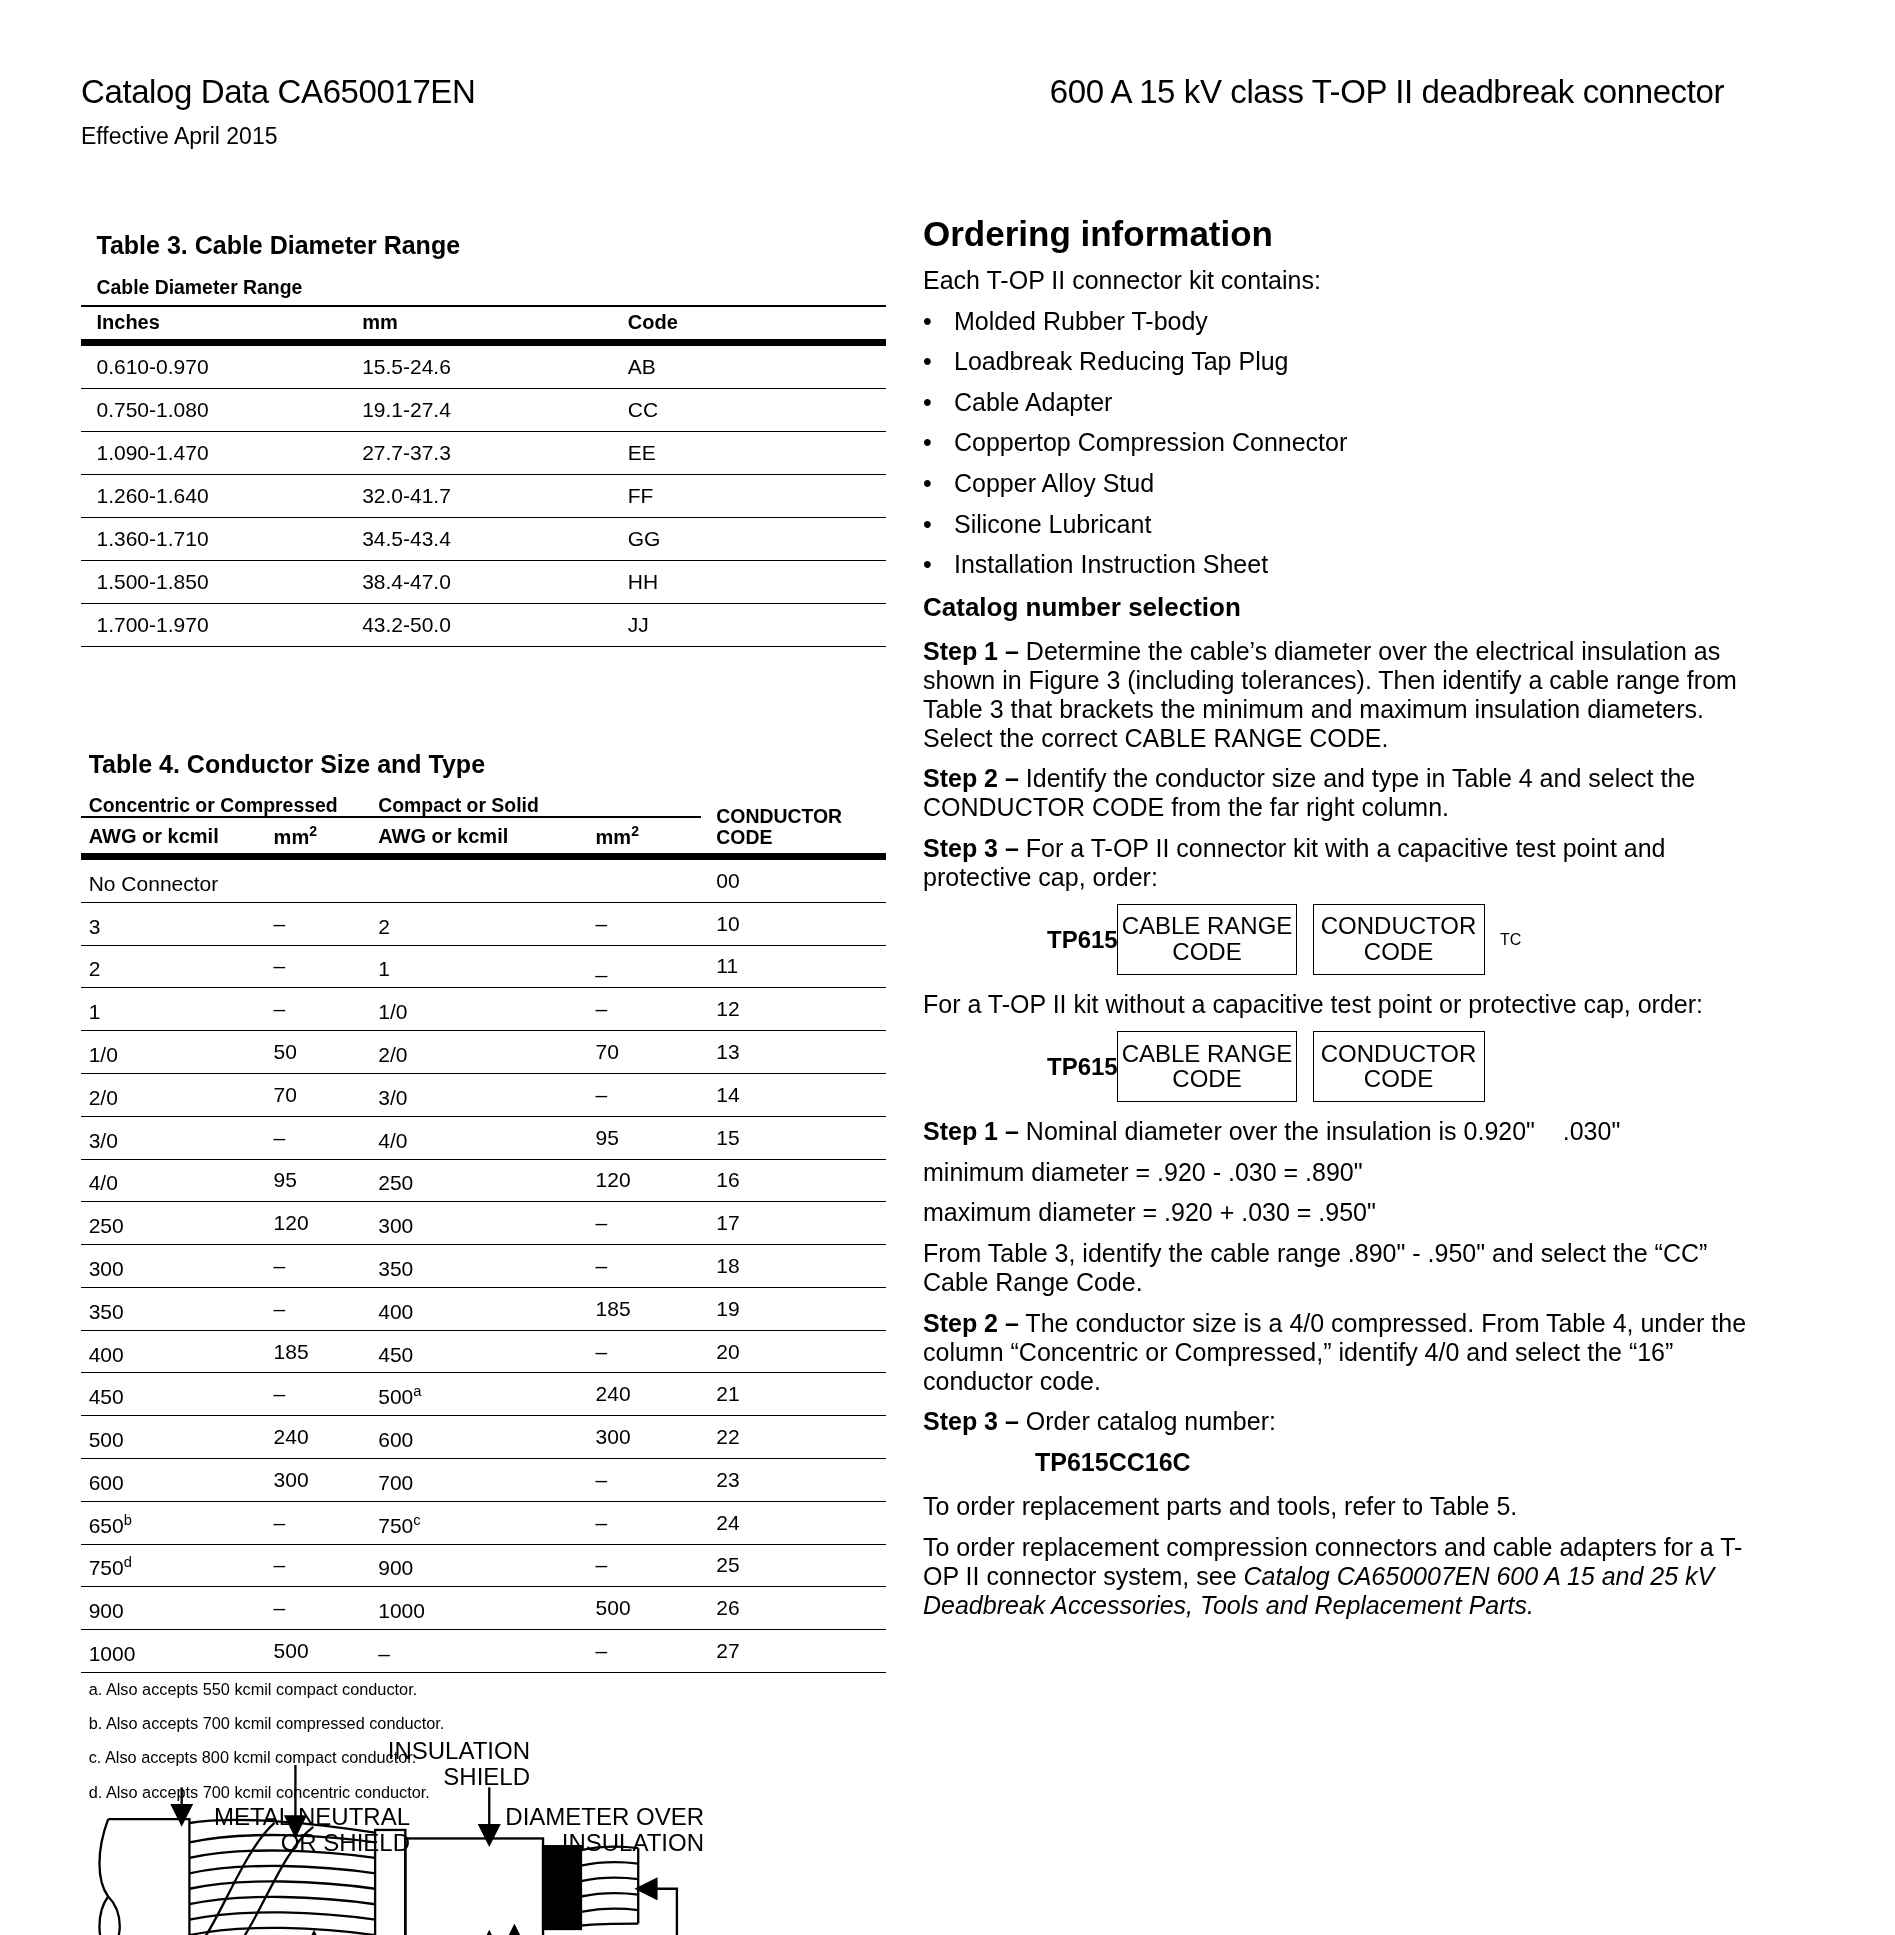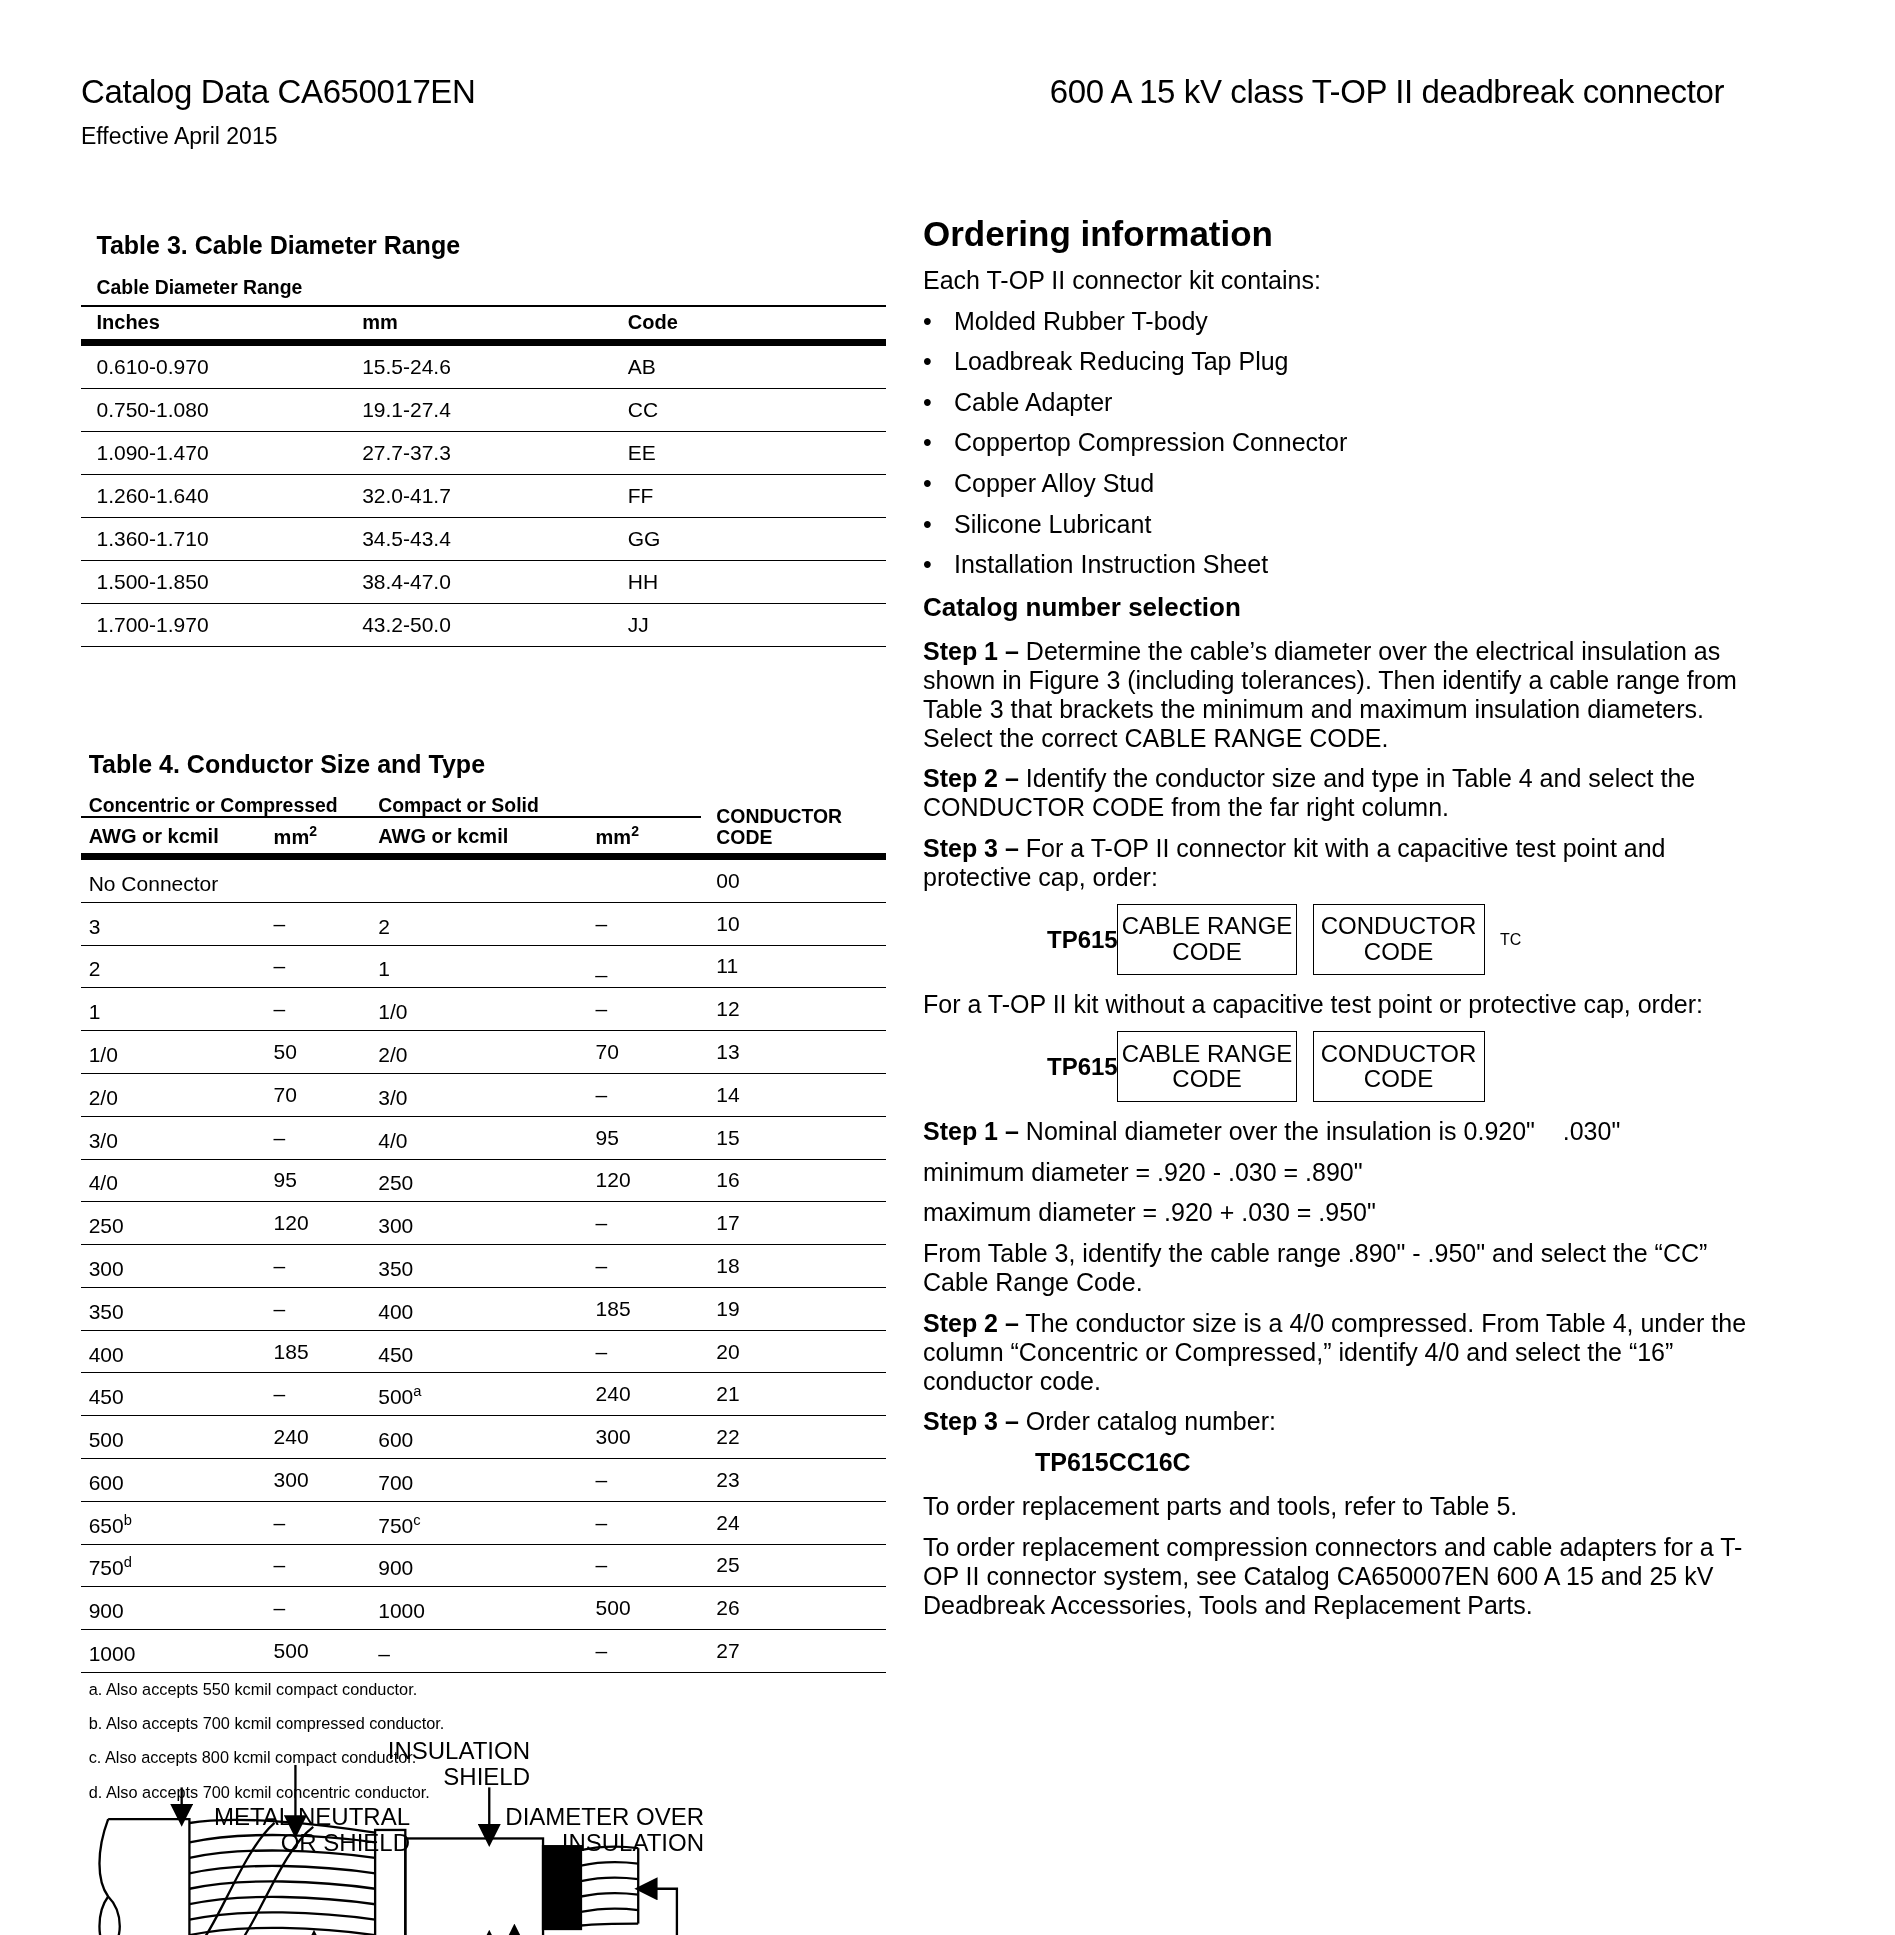--- a/index.html
+++ b/index.html
@@ -43,21 +43,21 @@
   .rc ul li { margin:0 0 11.6px 0; padding-left:31px; position:relative; }
   .rc ul li .bullet { position:absolute; left:0; }
   .rc b { font-weight:700; }
   .order-row { display:flex; align-items:center; margin:7.7px 0 15.5px 124px; }
   .order-row .pref { font-weight:700; font-size:24px; width:70px; }
   .order-row .box { border:1.9px solid #000; width:178px; height:69px; display:flex; flex-direction:column;
                     justify-content:center; align-items:center; font-size:24px; line-height:25.6px; margin-right:15.5px; text-align:center; }
   .order-row .box.b2 { width:170px; }
   .order-row .suf { font-weight:400; font-size:16px; }
   .catno { font-weight:700; padding-left:112px; margin-bottom:15.5px; }
-  .ital { }
+  .ital { font-style:italic; }
 </style>
 </head>
 <body>
 
 <div class="abs hdr-left">
   <span>Catalog Data</span>
   <span>CA650017EN</span>
 </div>
 <div class="abs hdr-eff">Effective April 2015</div>
 <div class="abs hdr-right">600 A 15 kV class T-OP II deadbreak connector</div>

